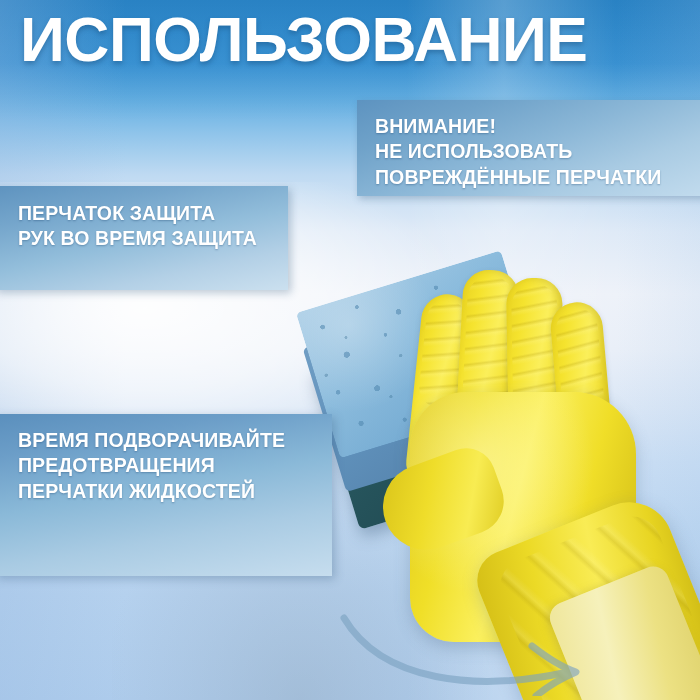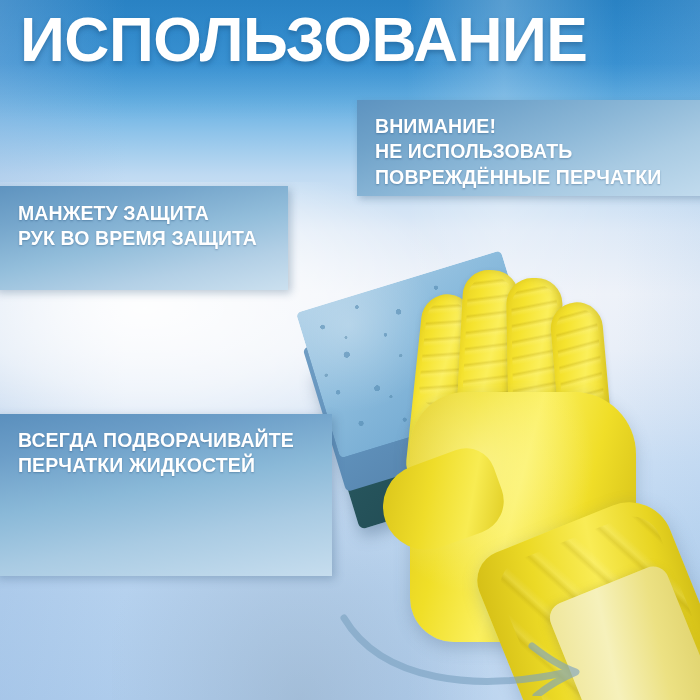--- a/index.html
+++ b/index.html
@@ -380,28 +380,29 @@
   <div class="infobox" id="box-warning">
     <div class="lines">
       <div>ВНИМАНИЕ!</div>
       <div>НЕ ИСПОЛЬЗОВАТЬ</div>
       <div>ПОВРЕЖДЁННЫЕ ПЕРЧАТКИ</div>
     </div>
   </div>
 
   <div class="infobox" id="box-protect">
     <div class="lines">
-      <div>МАНЖЕТУ ЗАЩИТА</div>
+      <div>ПЕРЧАТОК ЗАЩИТА</div>
       <div>РУК ВО ВРЕМЯ ЗАЩИТА</div>
     </div>
   </div>
 
   <div class="infobox" id="box-cuff">
     <div class="lines">
-      <div>ВСЕГДА ПОДВОРАЧИВАЙТЕ</div>
+      <div>ВРЕМЯ ПОДВОРАЧИВАЙТЕ</div>
+      <div>ПРЕДОТВРАЩЕНИЯ</div>
       <div>ПЕРЧАТКИ ЖИДКОСТЕЙ</div>
     </div>
   </div>
 
   <svg class="arrow" viewBox="0 0 280 110">
     <path d="M8 32 C 46 96, 140 106, 232 86" fill="none" stroke="#7ba2c1" stroke-width="7" stroke-linecap="round"></path>
     <path d="M196 60 C 214 74, 228 82, 240 86 C 226 92, 212 100, 200 110" fill="none" stroke="#7ba2c1" stroke-width="7" stroke-linecap="round" stroke-linejoin="round"></path>
   </svg>
 
 </div>

